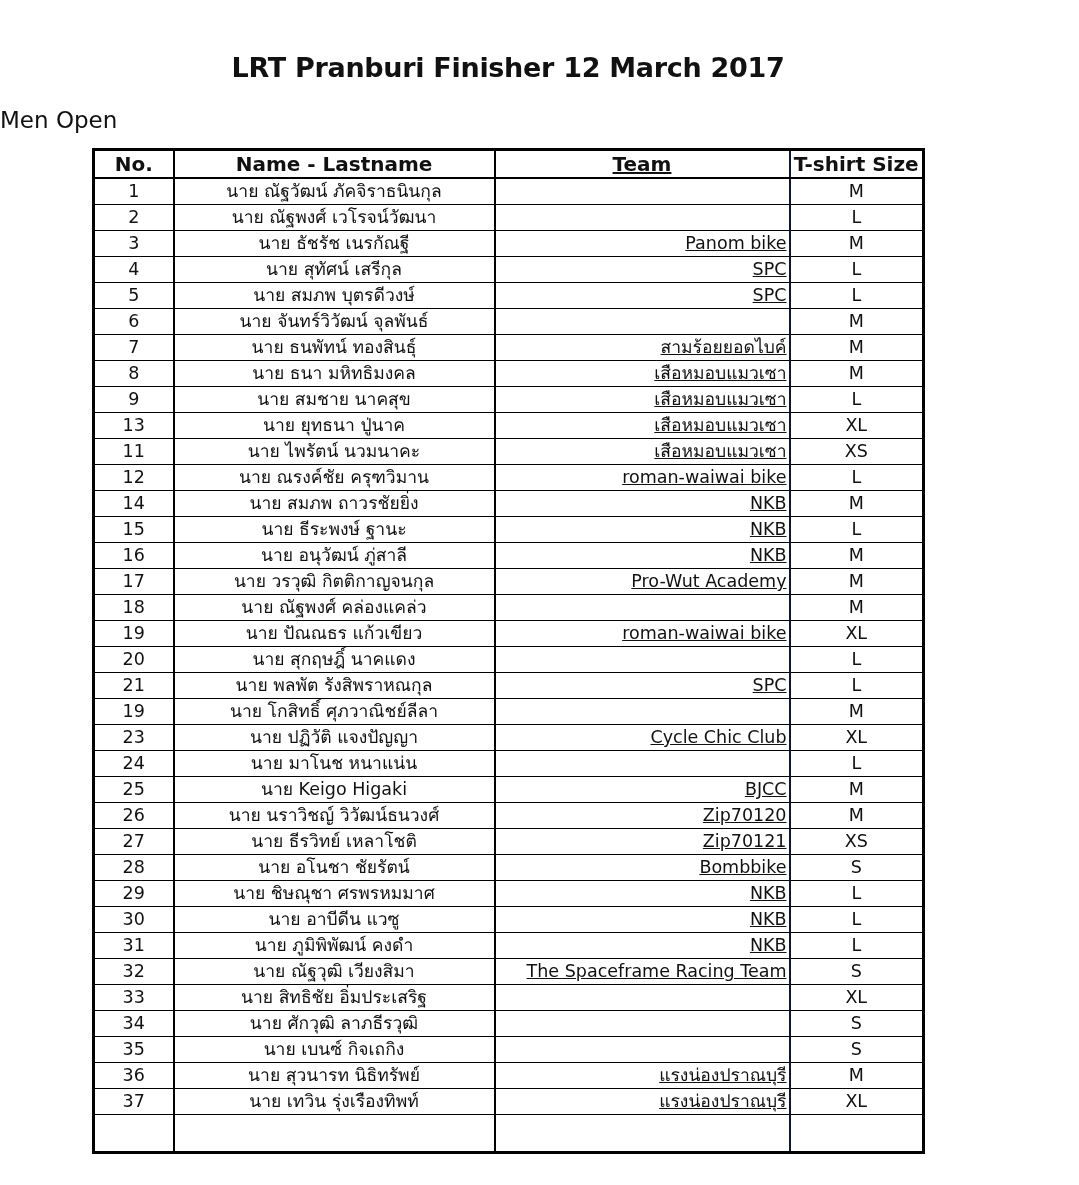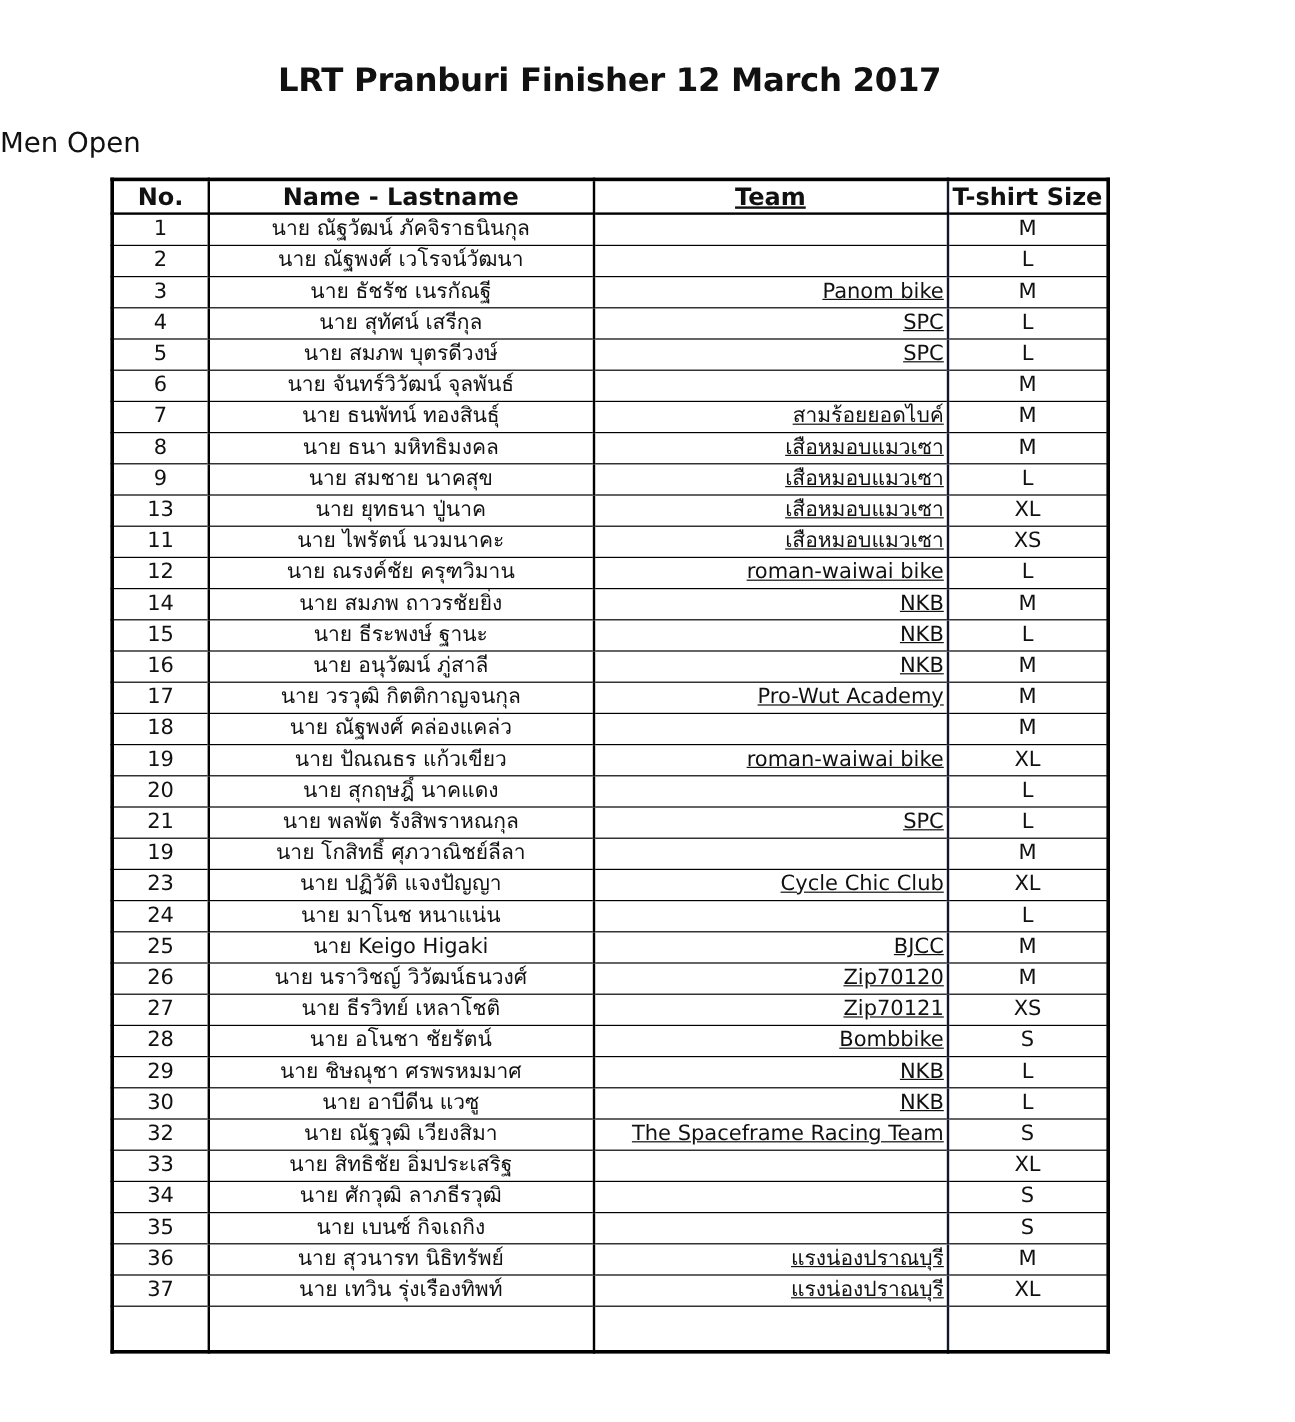--- a/index.html
+++ b/index.html
@@ -235,20 +235,26 @@
         <td class="team">NKB</td>
         <td class="size">L</td>
       </tr>
       <tr>
         <td class="no">30</td>
         <td class="name">นาย อาบีดีน แวซู</td>
         <td class="team">NKB</td>
         <td class="size">L</td>
       </tr>
       <tr>
+        <td class="no">31</td>
+        <td class="name">นาย ภูมิพิพัฒน์ คงดำ</td>
+        <td class="team">NKB</td>
+        <td class="size">L</td>
+      </tr>
+      <tr>
         <td class="no">32</td>
         <td class="name">นาย ณัฐวุฒิ เวียงสิมา</td>
         <td class="team">The Spaceframe Racing Team</td>
         <td class="size">S</td>
       </tr>
       <tr>
         <td class="no">33</td>
         <td class="name">นาย สิทธิชัย อิ่มประเสริฐ</td>
         <td class="team"></td>
         <td class="size">XL</td>

